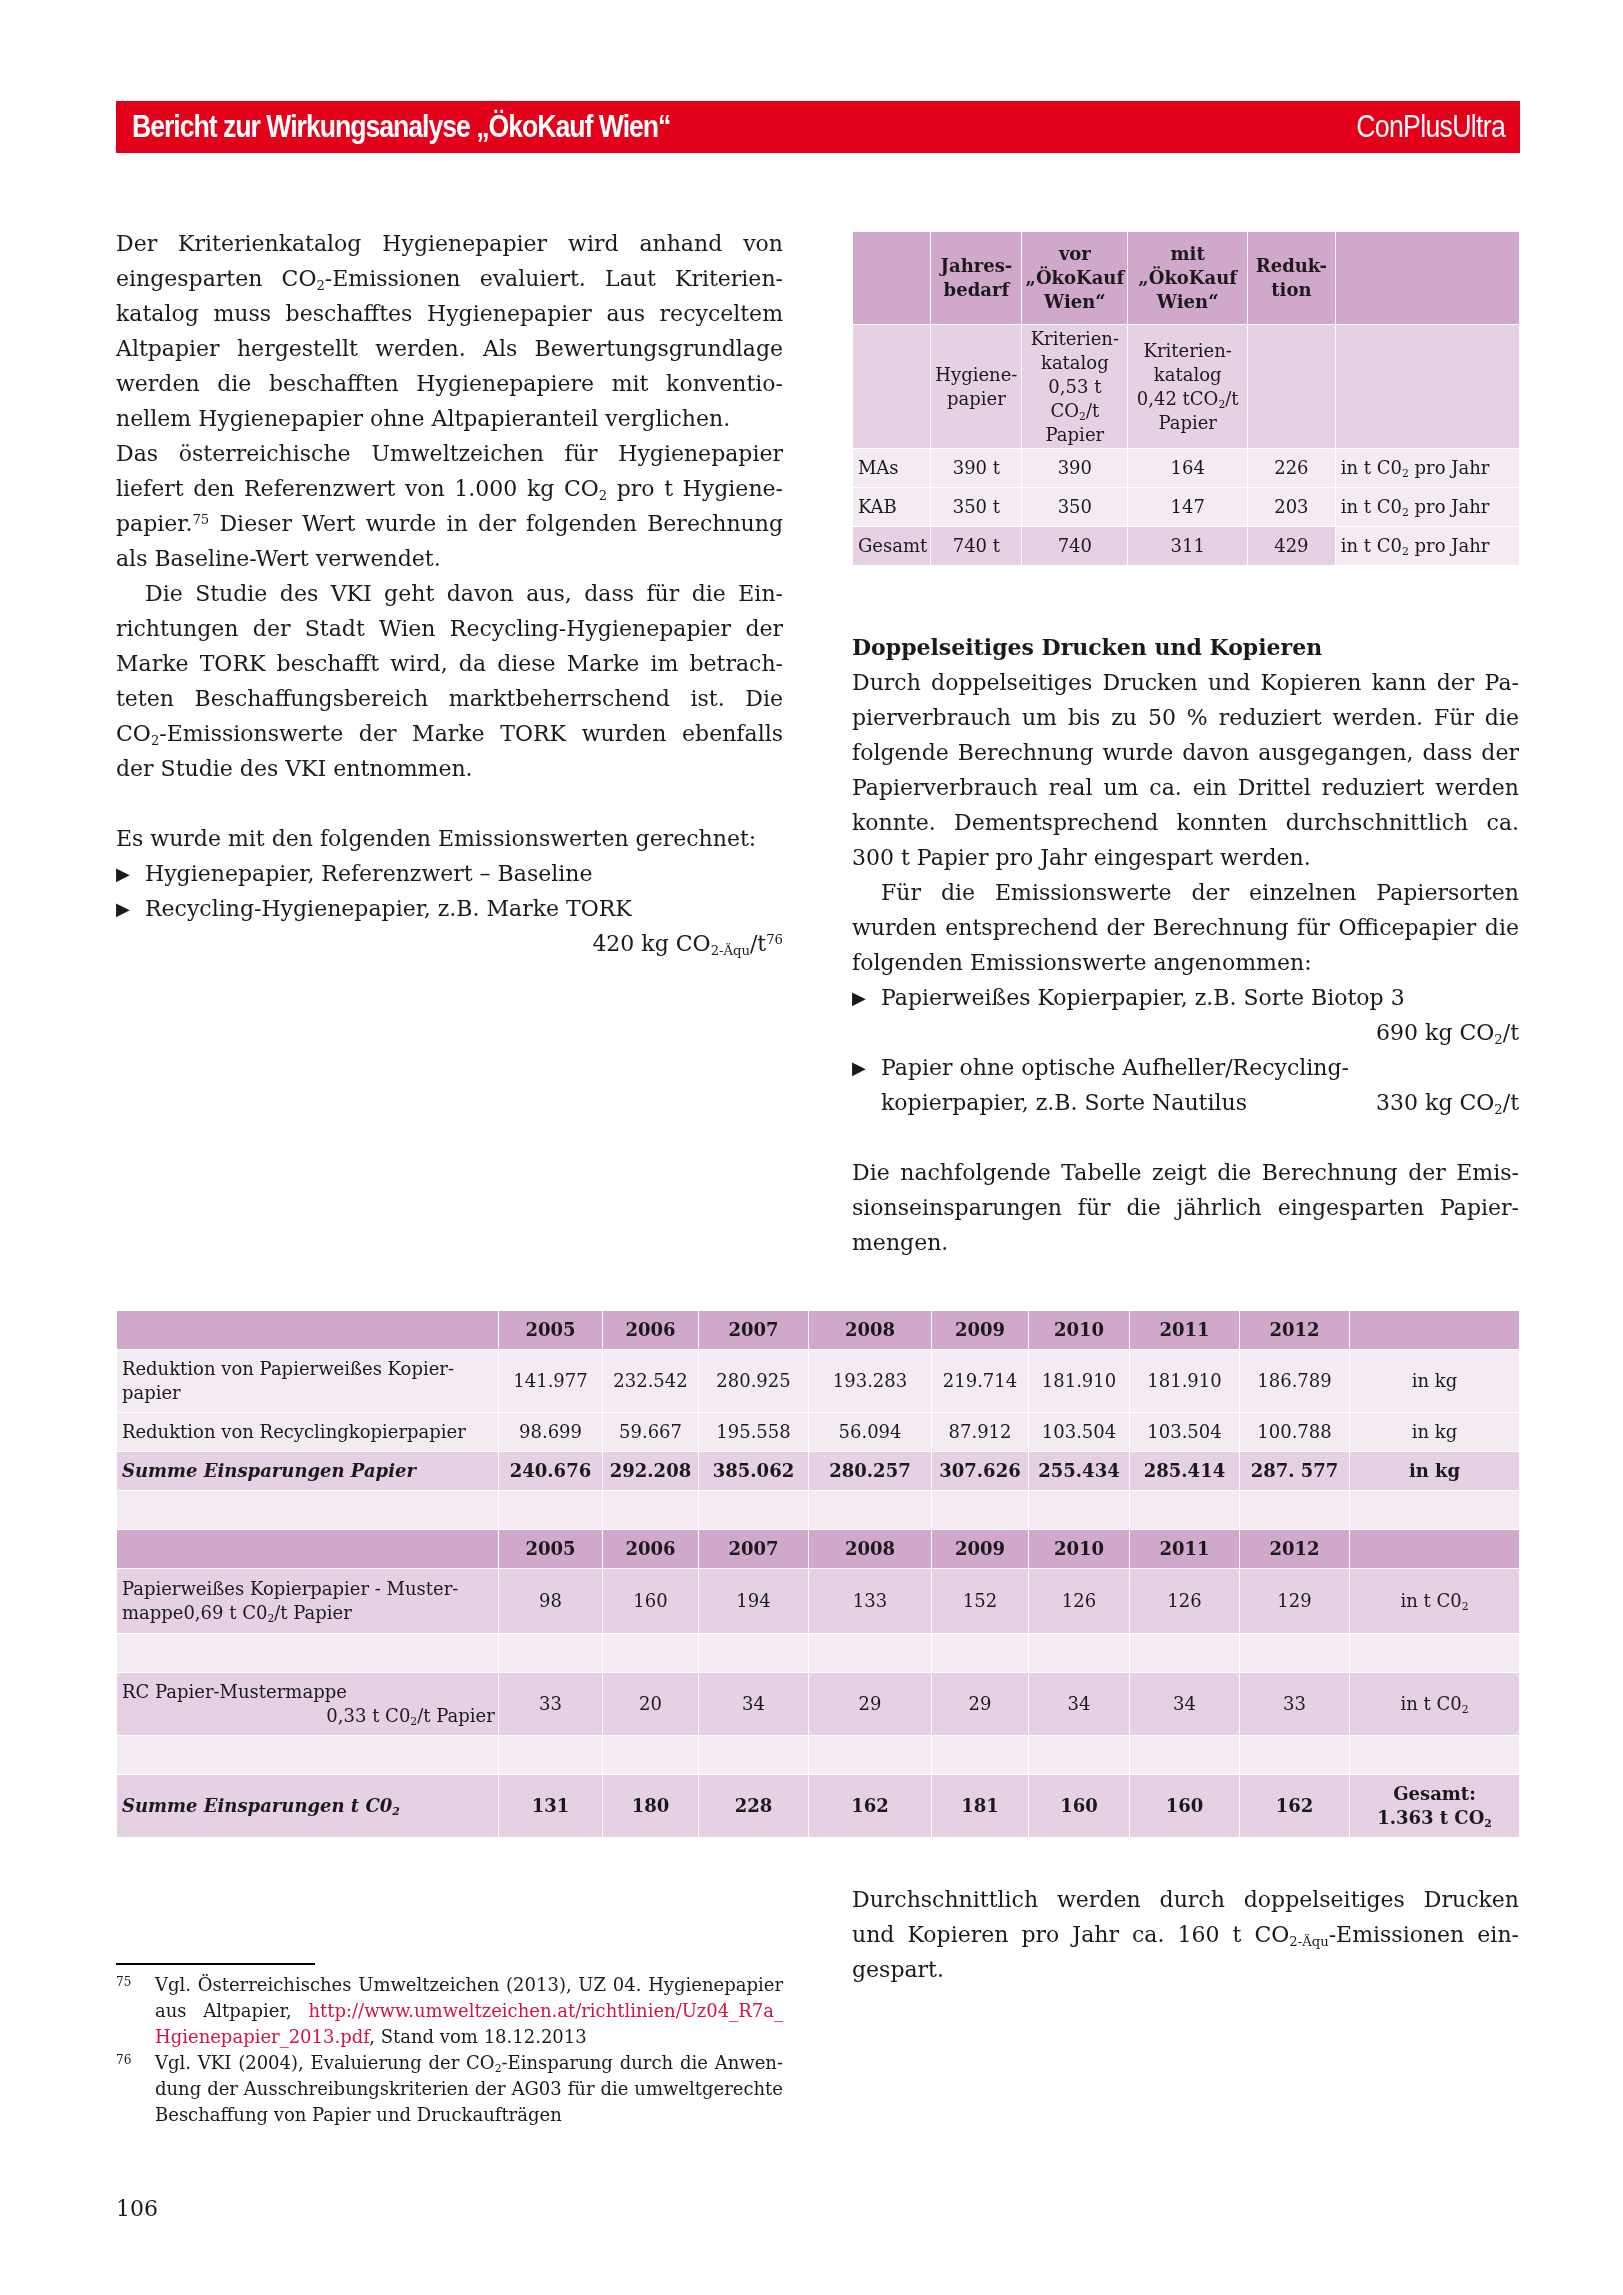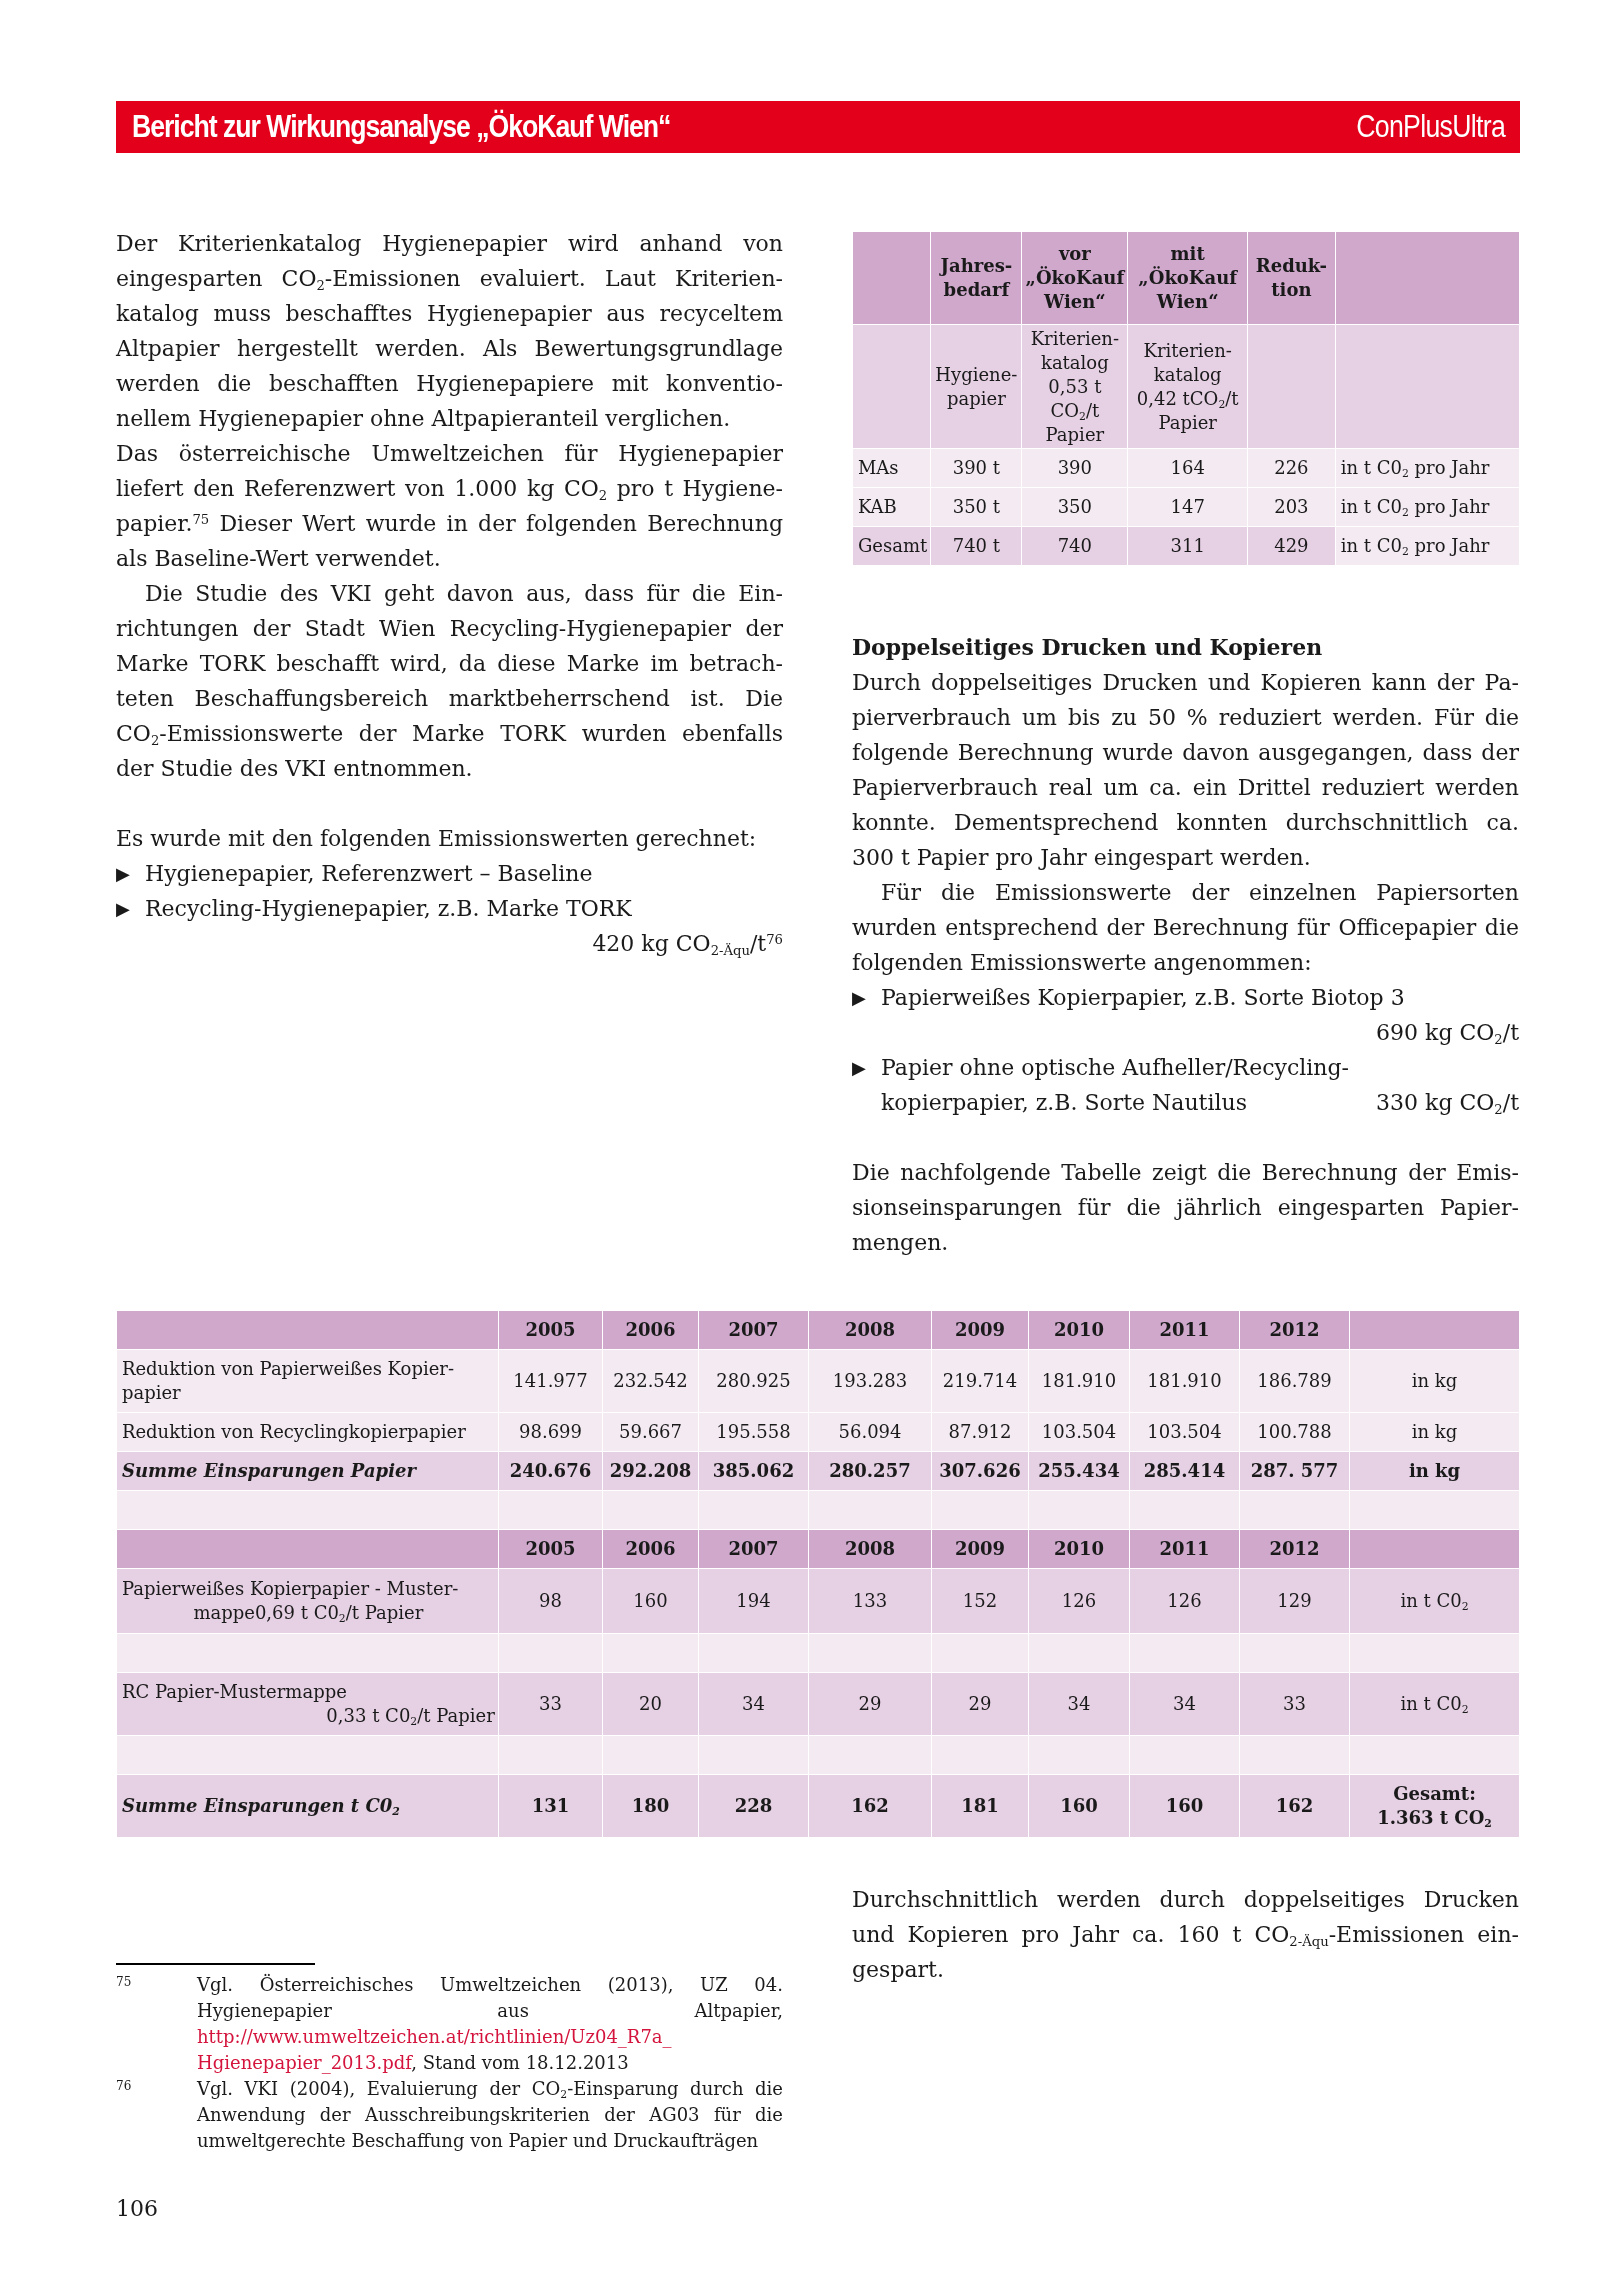--- a/index.html
+++ b/index.html
@@ -41,21 +41,21 @@
   .tbl-big { position: absolute; left: 116px; top: 1310px; width: 1404px; }
   .tbl-big td { height: 39px; }
   .tbl-big td.left { text-align: left; padding-left: 4.9px; }
   .tbl-big .bi { font-weight: bold; font-style: italic; }
   .tbl-big .b { font-weight: bold; }
 
   .footnote-rule { position: absolute; left: 116px; top: 1963px; width: 199px; height: 2.4px; background: #000; }
   .footnotes { position: absolute; left: 116px; top: 1972px; width: 667px; font-size: 18px; line-height: 26px; }
   .fn { display: flex; }
   .fn-num { width: 39px; flex: none; font-size: 12px; line-height: 21px; }
-  .fn-text { flex: 1; text-align: justify; margin-left: 42px; }
+  .fn-text { flex: 1; text-align: justify; }
   .link { color: #d4143c; }
 
   .page-number { position: absolute; left: 116px; top: 2196px; font-size: 22px; }
 </style>
 </head>
 <body>
 
 <div class="header-bar">
   <span class="header-title">Bericht zur Wirkungsanalyse „ÖkoKauf Wien“</span>
   <span class="header-brand">ConPlusUltra</span>
@@ -240,21 +240,21 @@
     <td class="h">2008</td>
     <td class="h">2009</td>
     <td class="h">2010</td>
     <td class="h">2011</td>
     <td class="h">2012</td>
     <td class="h"></td>
   </tr>
   <tr style="height:65px">
     <td class="m left">
           <div>Papierweißes Kopierpapier - Muster-</div>
-          <div style="display:flex;justify-content:center">
+          <div style="display:flex;justify-content:flex-start">
             <span>mappe</span>
             <span><span>0,69 t C0</span><sub>2</sub><span>/t Papier</span></span>
           </div>
         </td>
     <td class="m">98</td>
     <td class="m">160</td>
     <td class="m">194</td>
     <td class="m">133</td>
     <td class="m">152</td>
     <td class="m">126</td>

